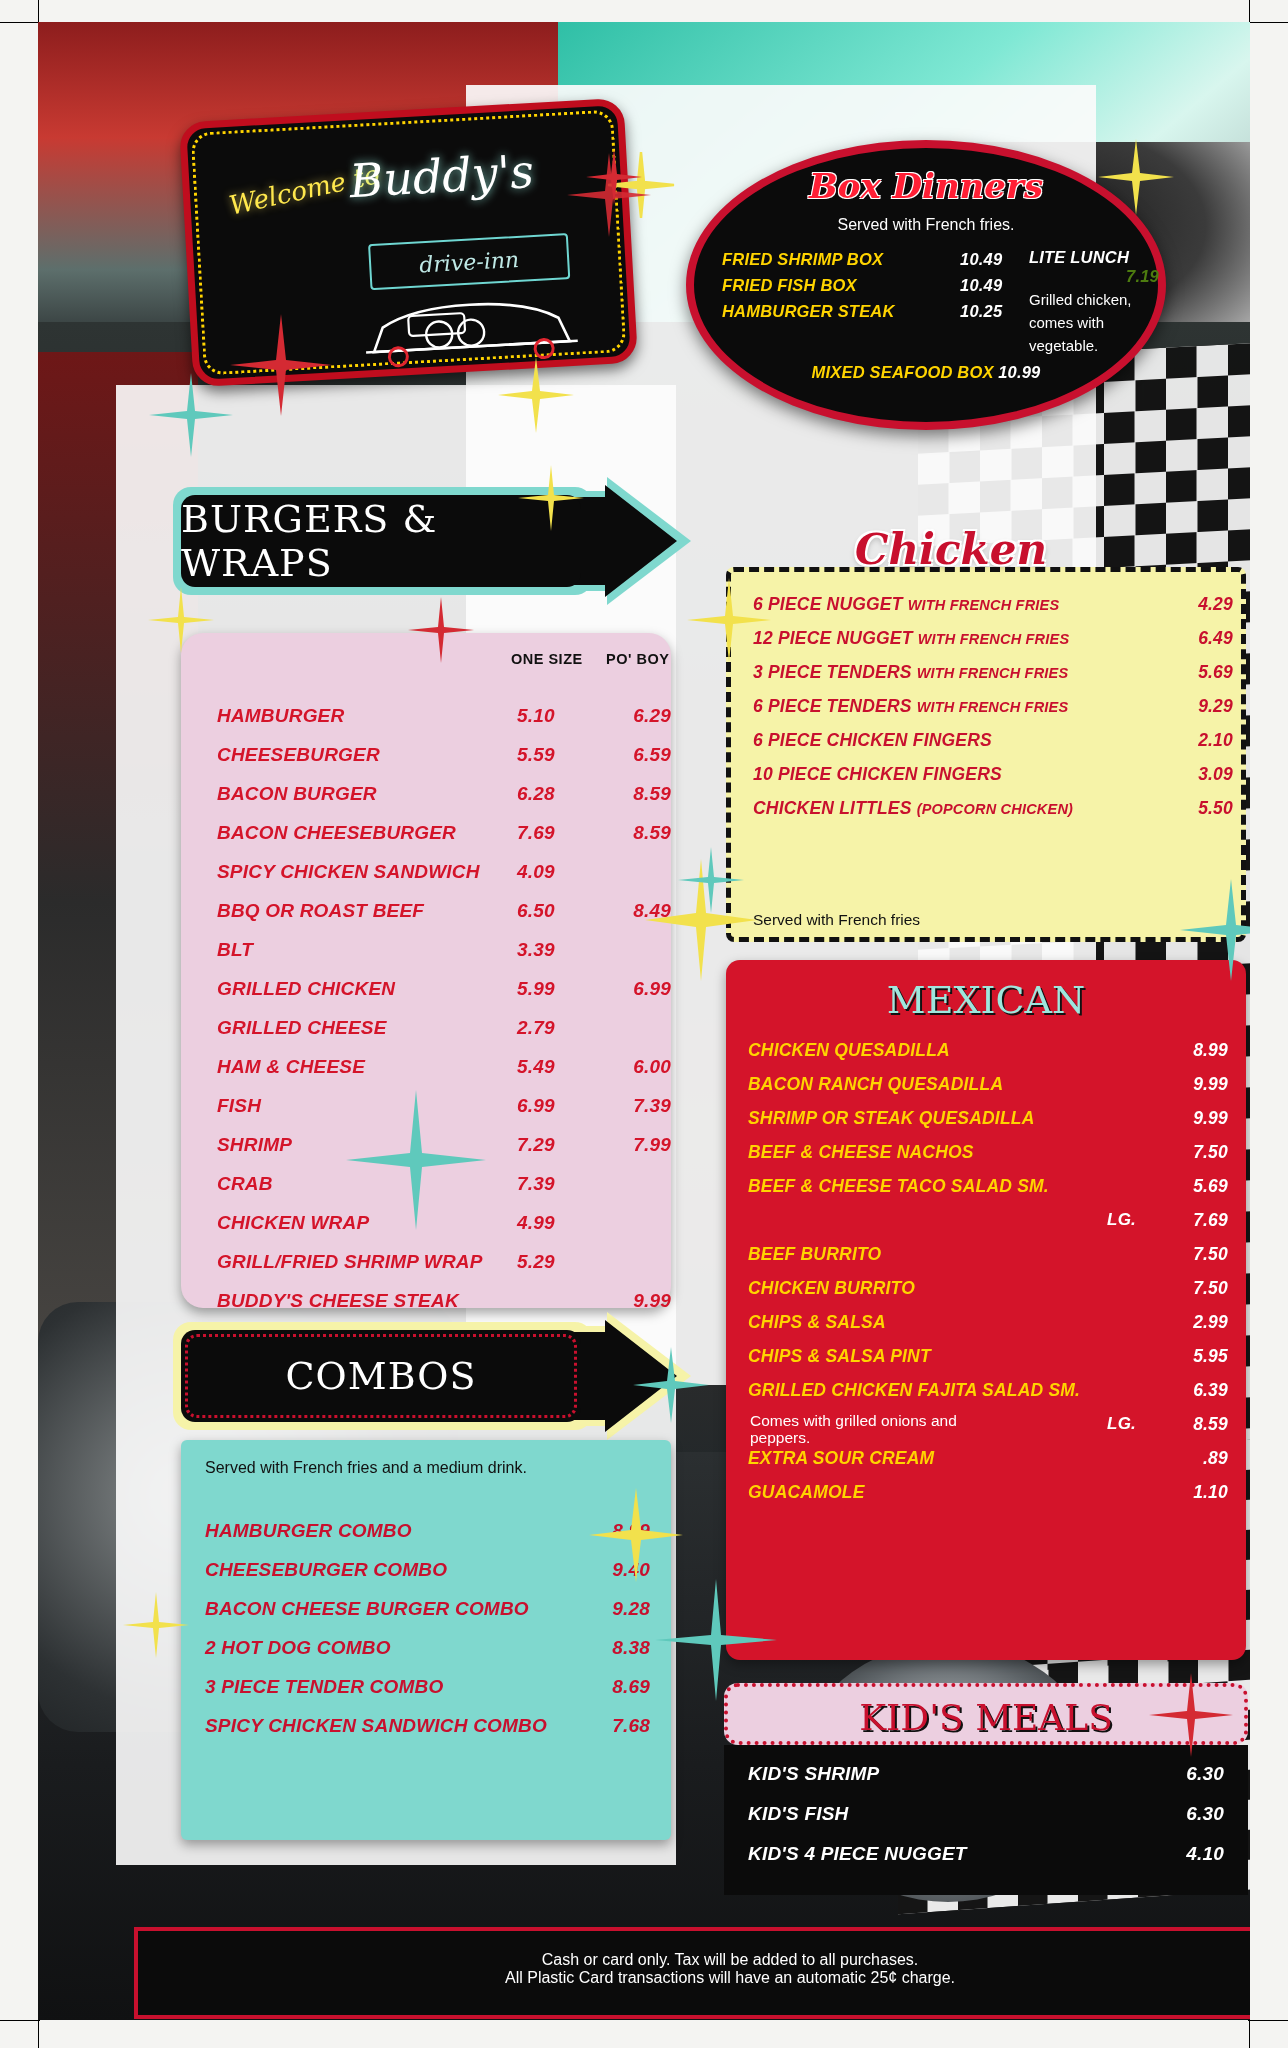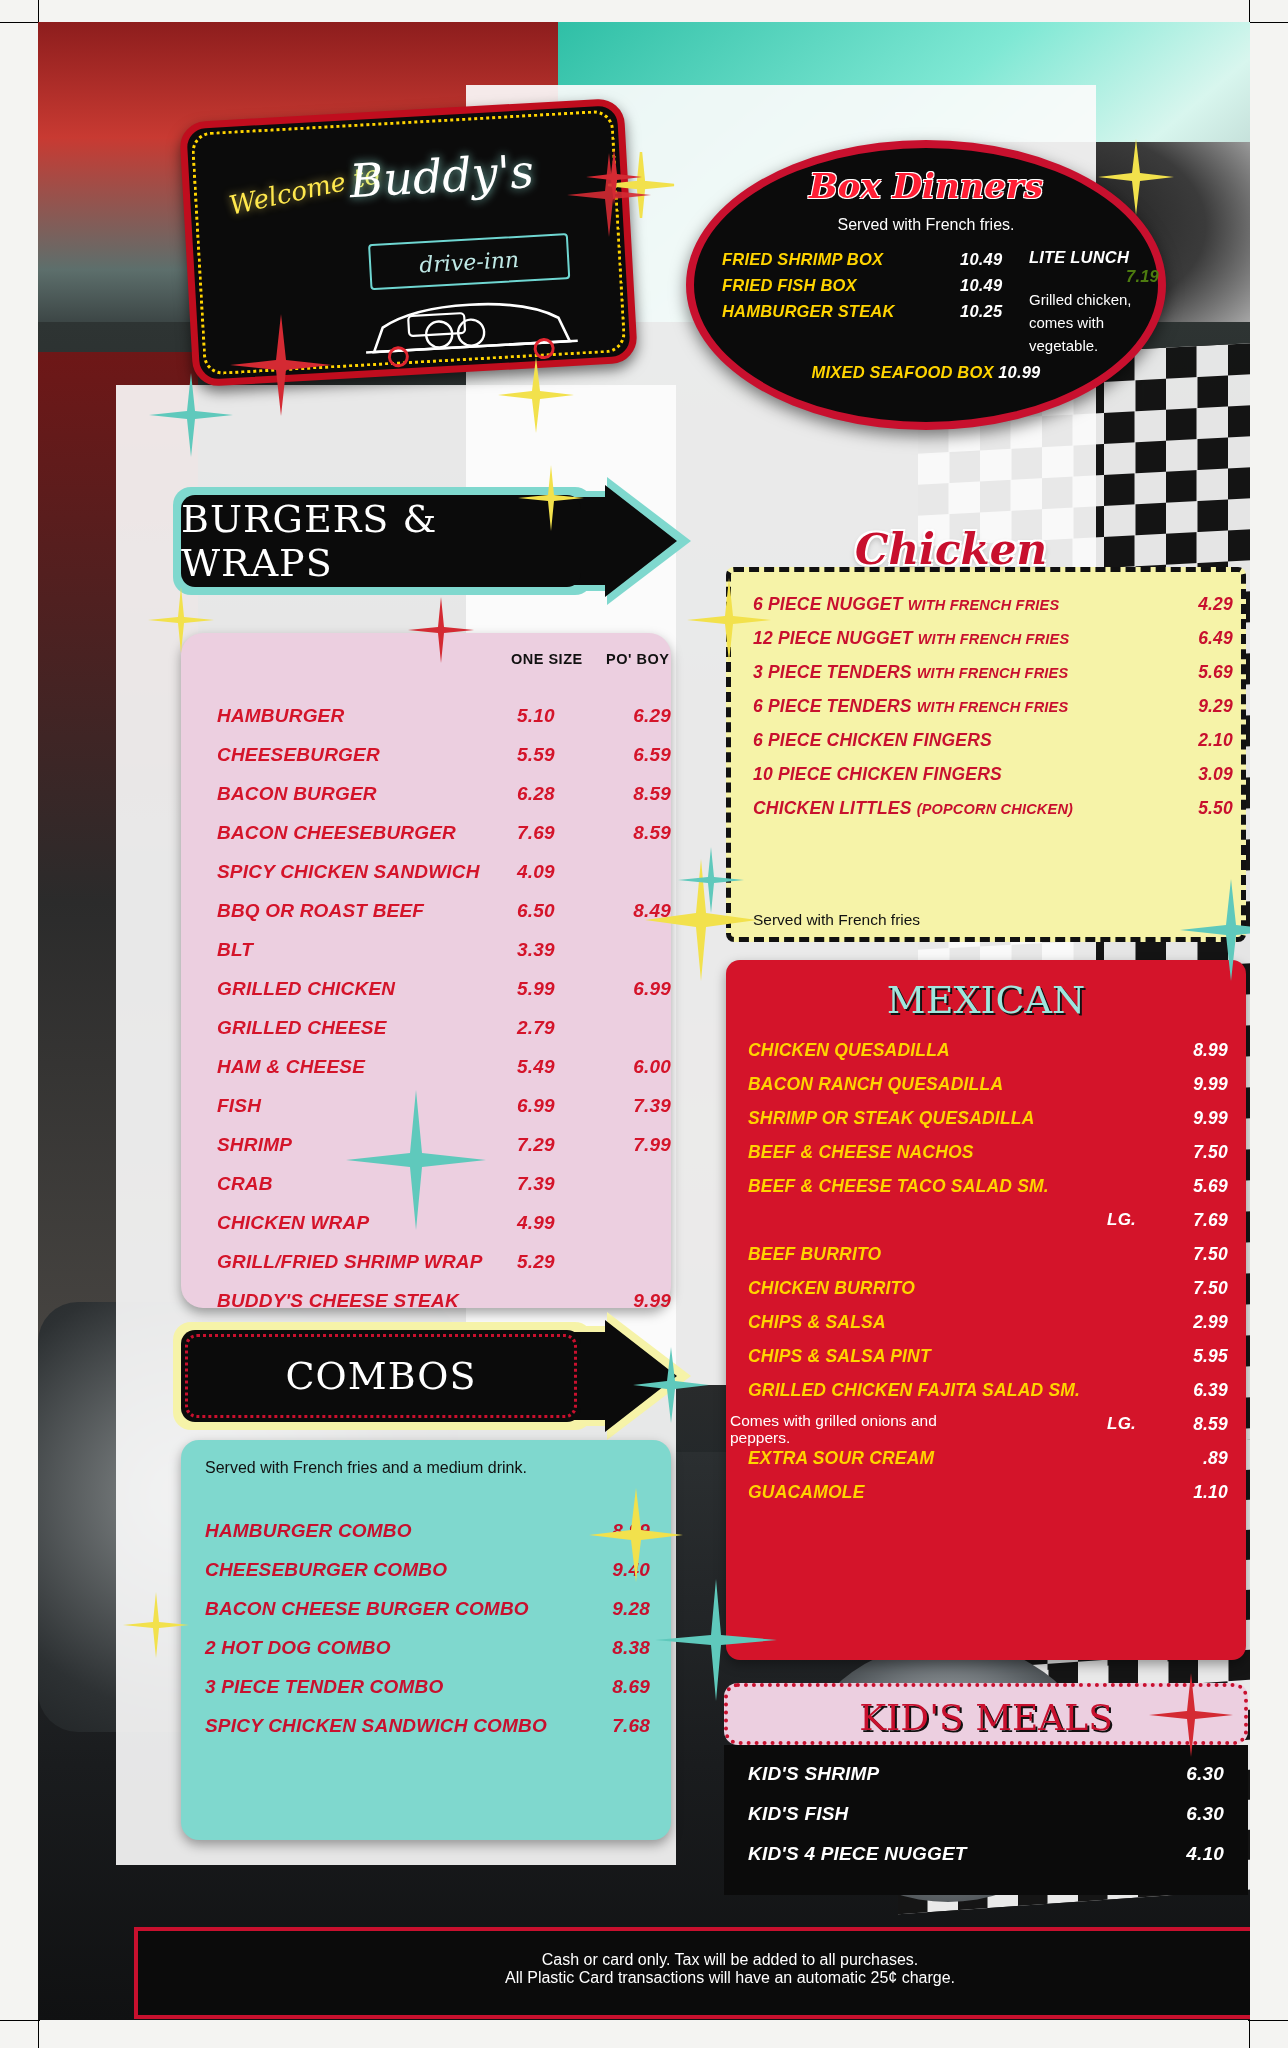--- a/index.html
+++ b/index.html
@@ -168,26 +168,26 @@
   .mx-title {
     position:absolute; left:0; right:0; top:18px; text-align:center;
     font-family:"DejaVu Serif",serif; font-size:38px; color:#9fe6dd;
     text-shadow:2px 2px 0 #111;
   }
   .mx-list { position:absolute; left:22px; top:80px; width:480px;}
   .mx-row { position:relative; height:34px;}
   .mx-row .n { position:absolute; left:0; top:0; color:#ffd400; font-size:17.5px;}
   .mx-row .p { position:absolute; right:0; top:0; width:80px; text-align:right; color:#fff; font-size:17.5px;}
   .mx-row .sz { position:absolute; right:92px; top:0; color:#fff; font-size:17px;}
-  .mx-note { position:absolute; left:4px; color:#fff; font-size:15.5px; line-height:17px;}
+  .mx-note { position:absolute; left:24px; color:#fff; font-size:15.5px; line-height:17px;}
 
   
   #combos-panel {
     position:absolute; left:95px; top:1385px; width:490px; height:400px;
-    background:#7fd8ce; border-radius:18px;
+    background:#7fd8ce; border-radius:6px;
     box-shadow:0 5px 12px rgba(0,0,0,.35);
   }
   .cb-note { position:absolute; left:24px; top:18px; width:330px; color:#111; font-size:16px; line-height:19px;}
   .cb-list { position:absolute; left:24px; top:80px; width:445px;}
   .cb-row { position:relative; height:39px;}
   .cb-row .n { position:absolute; left:0; top:0; color:#c8102e; font-size:19px;}
   .cb-row .p { position:absolute; right:0; top:0; width:90px; text-align:right; color:#c8102e; font-size:19px;}
 
   
   #kids-banner {

